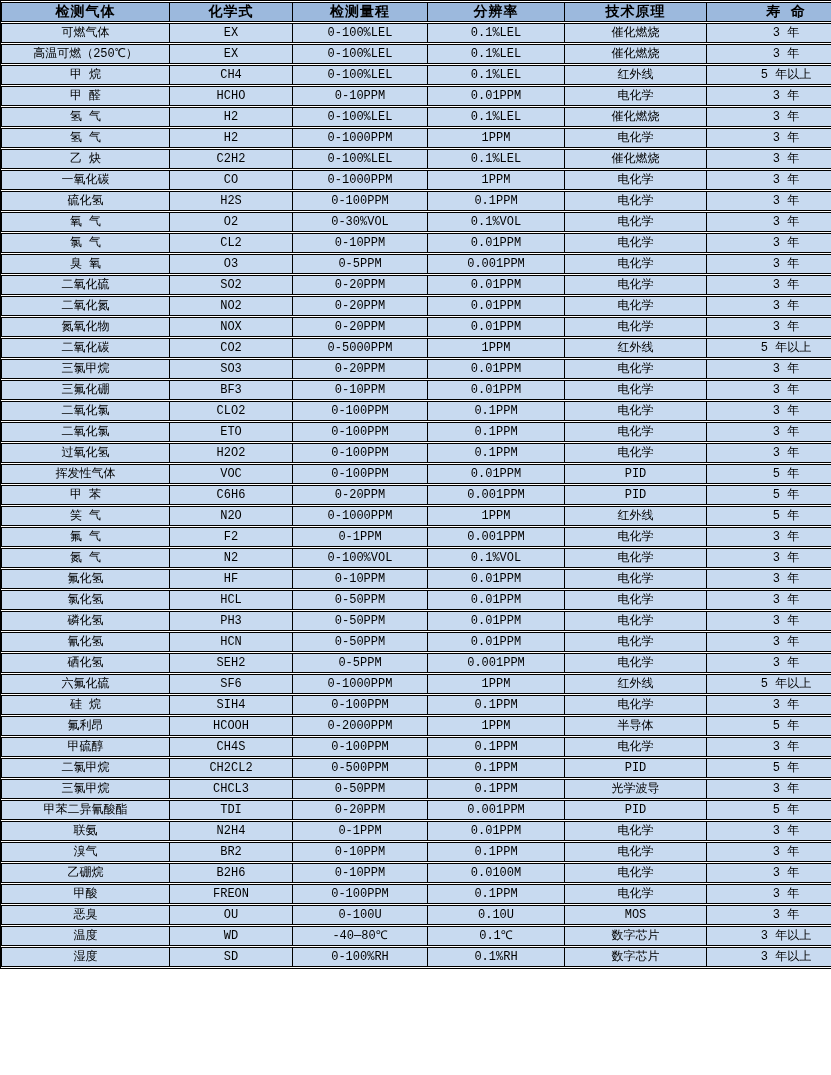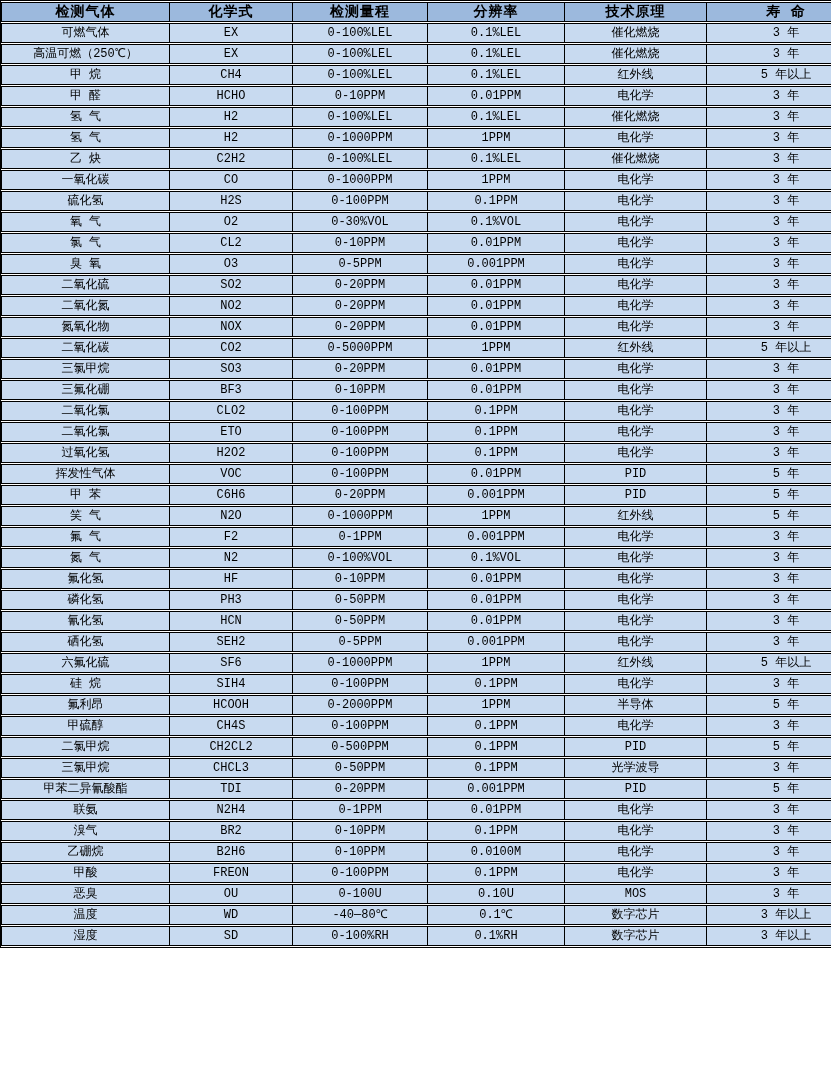--- a/index.html
+++ b/index.html
@@ -285,20 +285,28 @@
         </tr>
         <tr>
           <td>氟化氢</td>
           <td>HF</td>
           <td>0-10PPM</td>
           <td>0.01PPM</td>
           <td>电化学</td>
           <td>3 年</td>
         </tr>
         <tr>
+          <td>氯化氢</td>
+          <td>HCL</td>
+          <td>0-50PPM</td>
+          <td>0.01PPM</td>
+          <td>电化学</td>
+          <td>3 年</td>
+        </tr>
+        <tr>
           <td>磷化氢</td>
           <td>PH3</td>
           <td>0-50PPM</td>
           <td>0.01PPM</td>
           <td>电化学</td>
           <td>3 年</td>
         </tr>
         <tr>
           <td>氰化氢</td>
           <td>HCN</td>

